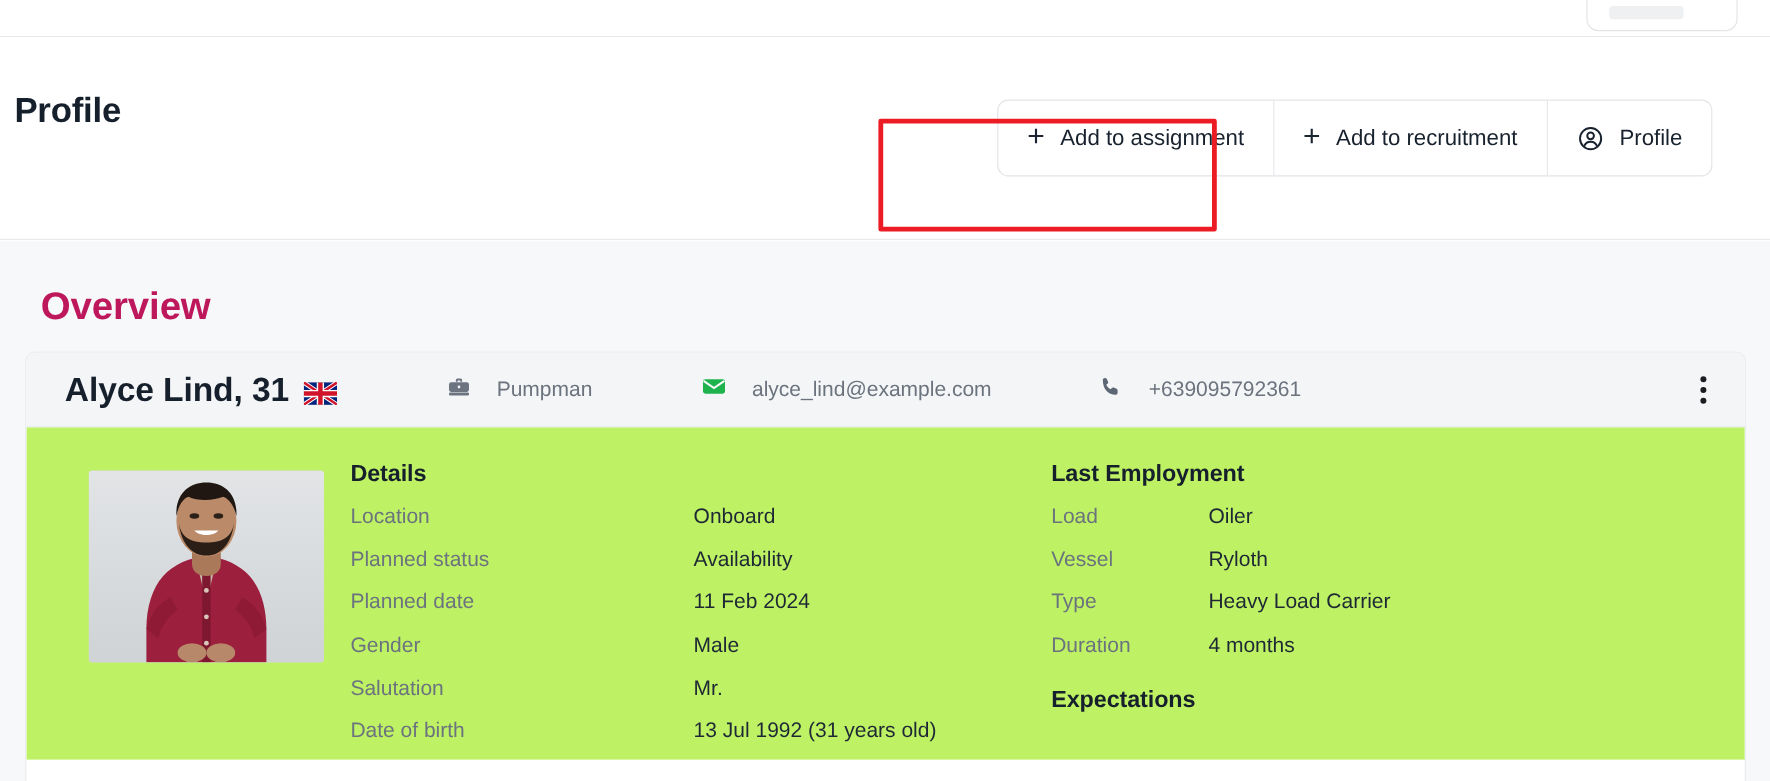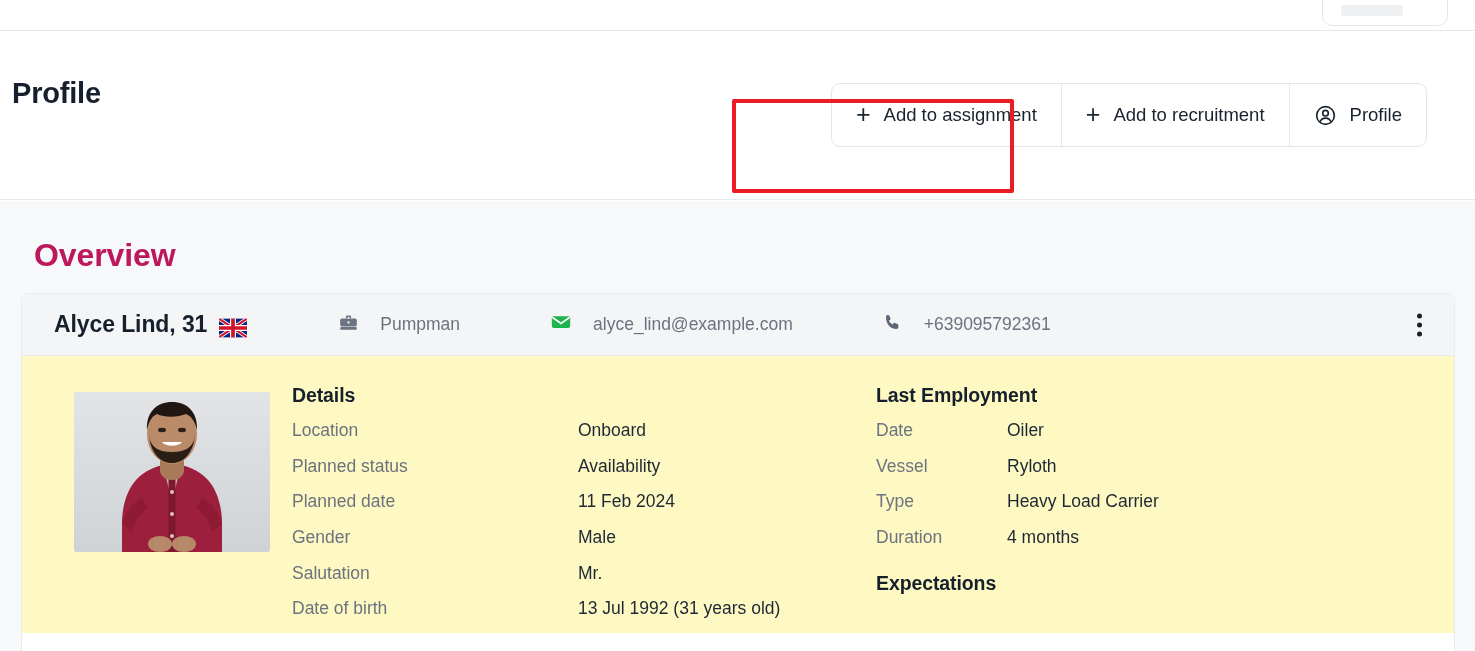--- a/index.html
+++ b/index.html
@@ -102,21 +102,21 @@
   }
   .card-head {
     position: relative;
     height: 62px;
     background: #f4f5f7;
     border-bottom: 1px solid #e9ebee;
     display: flex; align-items: center;
     padding-left: 32px;
   }
   .person-name {
-    font-size: 23px; font-weight: 700; color: #16202c; letter-spacing: -0.1px;
+    font-size: 28px; font-weight: 700; color: #16202c; letter-spacing: -0.1px;
   }
   .flag {
     margin-left: 12px; display: inline-block;
     width: 28px; height: 20px; border-radius: 2px; overflow: hidden;
     vertical-align: middle; position: relative; top: 3px;
   }
   .meta-item {
     display: flex; align-items: center; gap: 21px;
     font-size: 17.5px; color: #6b737e;
   }
@@ -126,21 +126,21 @@
   .kebab {
     position: absolute; right: 28px; top: 50%; transform: translateY(-50%);
     display: flex; flex-direction: column; gap: 4px; cursor: pointer;
     padding: 4px;
   }
   .kebab i { width: 5px; height: 5px; border-radius: 50%; background: #1a1d21; display:block; }
 
   .card-body {
     display: flex;
     padding: 28px 0 0 0;
-    background: #fef9c3;
+    background: #bef264;
   }
 
   .avatar-wrap { width: 250px; padding-left: 52px; padding-top: 8px; }
   .avatar {
     width: 196px; height: 160px;
     border-radius: 3px;
     overflow: hidden;
     position: relative;
     background: #d6d9dc;
   }
@@ -328,21 +328,21 @@
           <div class="kv">
             <span class="k">Date of birth</span>
             <span class="v">13 Jul 1992 (31 years old)</span>
           </div>
         </div>
 
         <div class="col-employment">
           <div class="col-h">Last Employment</div>
 
           <div class="kv">
-            <span class="k">Date</span>
+            <span class="k">Load</span>
             <span class="v">Oiler</span>
           </div>
           <div class="kv">
             <span class="k">Vessel</span>
             <span class="v">Ryloth</span>
           </div>
           <div class="kv">
             <span class="k">Type</span>
             <span class="v">Heavy Load Carrier</span>
           </div>

